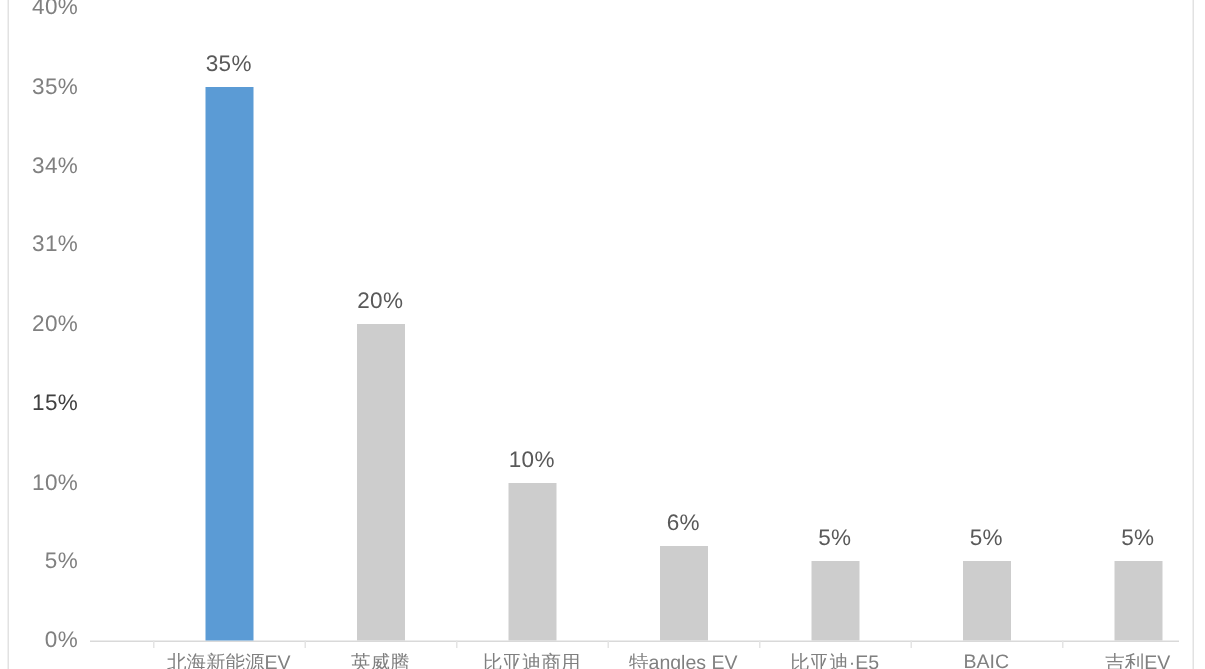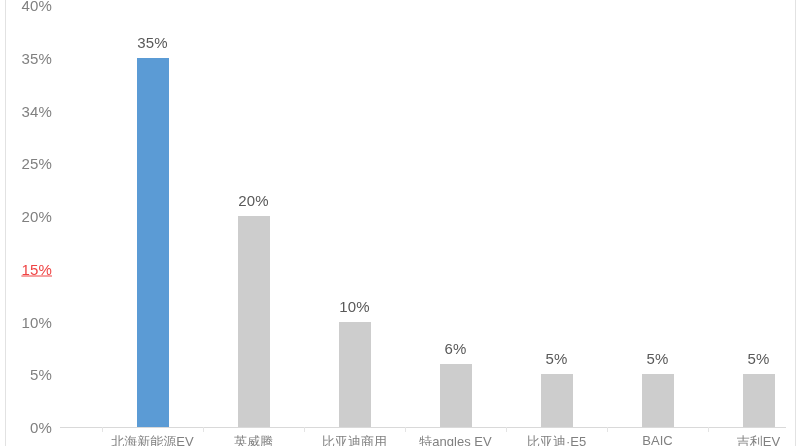--- a/index.html
+++ b/index.html
@@ -114,23 +114,23 @@
 
 <div id="chart-root">
 
   <div class="frame-line left"></div>
   <div class="frame-line right"></div>
 
   <div class="y-axis" id="y-axis">
       <div class="y-tick" style="top: 427px; color: rgb(128, 128, 128);">0%</div>
       <div class="y-tick" style="top: 374.25px; color: rgb(128, 128, 128);">5%</div>
       <div class="y-tick" style="top: 321.5px; color: rgb(128, 128, 128);">10%</div>
-      <div class="y-tick" style="top: 268.75px; color: #ef4444; text-decoration: underline;">15%</div>
+      <div class="y-tick" style="top: 268.75px; color: #404040;">15%</div>
       <div class="y-tick" style="top: 216px; color: rgb(128, 128, 128);">20%</div>
-      <div class="y-tick" style="top: 163.25px; color: rgb(128, 128, 128);">25%</div>
+      <div class="y-tick" style="top: 163.25px; color: rgb(128, 128, 128);">31%</div>
       <div class="y-tick" style="top: 110.5px; color: rgb(128, 128, 128);">34%</div>
       <div class="y-tick" style="top: 57.75px; color: rgb(128, 128, 128);">35%</div>
       <div class="y-tick" style="top: 5px; color: rgb(128, 128, 128);">40%</div>
     </div>
 
   <div class="plot" id="plot">
     <div class="baseline"></div>
   <div class="bar-slot" style="left: 42px;">
         <div class="bar accent" style="height: 369.25px; background: rgb(91, 155, 213);"></div>
         <div class="bar-label" style="bottom: 376.25px; color: rgb(89, 89, 89);">35%</div>

